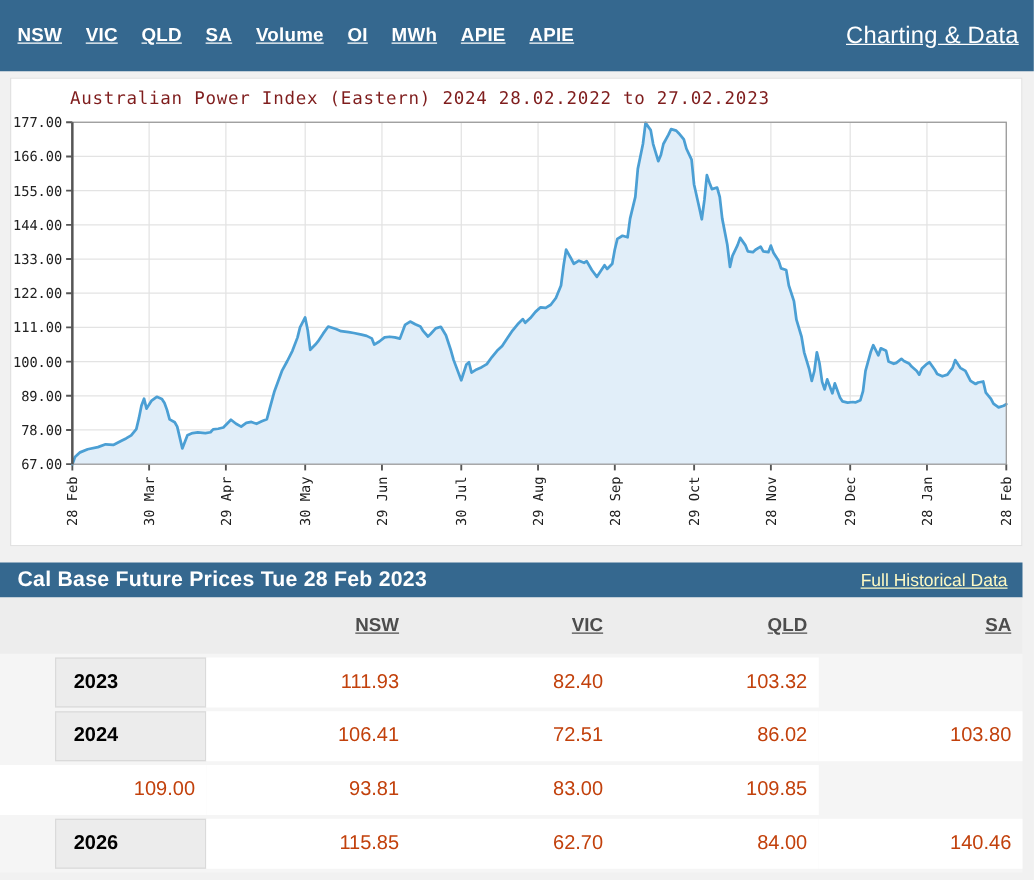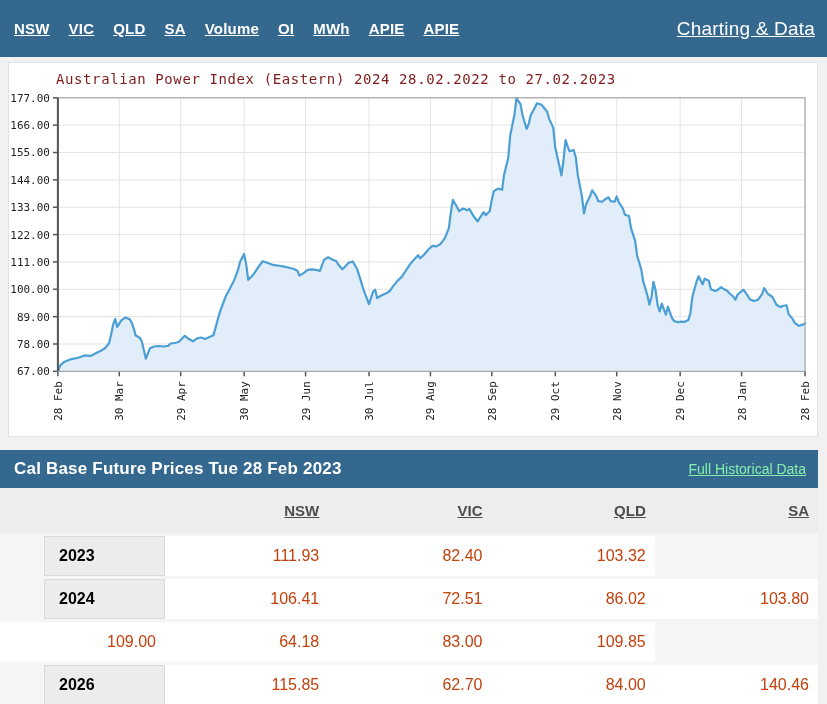--- a/index.html
+++ b/index.html
@@ -20,24 +20,24 @@
   .chart-panel { position:absolute; left:8px; top:62px; width:810px; height:375px;
                  background:#FFFFFF; border:1px solid #E2E2E2; }
   .chart-title { position:absolute; left:47px; top:8px;
                  font-family:"DejaVu Sans Mono", monospace;
                  font-size:14px; letter-spacing:.6px; color:#7f1d1d; white-space:nowrap; }
   #chart { position:absolute; left:0; top:0; width:100%; height:100%; }
   #chart text { font-family:"DejaVu Sans Mono", monospace; font-size:11px; fill:#222; }
 
   
   .price-table { position:absolute; left:0; top:450px; width:818px; background:#F5F5F5; }
-  .bar { height:38px; background:#35688F; display:flex; align-items:center;
+  .bar { height:28px; background:#35688F; display:flex; align-items:center;
          justify-content:space-between; padding:0 12px 0 14px; }
   .bar h2 { color:#FFFFFF; font-size:17px; font-weight:700; letter-spacing:.2px; }
-  .bar a { color:#86efac; font-size:14px; text-decoration:underline; cursor:pointer; }
+  .bar a { color:#fef9c3; font-size:14px; text-decoration:underline; cursor:pointer; }
   .trow { display:grid; grid-template-columns:165px 1fr 1fr 1fr 1fr; }
   .thead { height:45px; background:#EDEDED; margin-bottom:3px; }
   .thead .col { text-align:right; padding-right:9px; line-height:45px;
                 font-weight:700; font-size:15px; color:#4D4D4D;
                 text-decoration:underline; cursor:pointer; }
   .drow { height:40px; margin-bottom:3px; }
   .drow .label { background:#ECECEC; border:1px solid #DADADA;
                  font-weight:700; font-size:16px; color:#000;
                  padding-left:14px; line-height:38px;margin-left:44px; }
   .drow .val { background:#FFFFFF; text-align:right; padding-right:9px;
@@ -164,21 +164,21 @@
   </div>
   <div class="trow drow">
     <div class="label">2024</div>
     <div class="val">106.41</div>
     <div class="val">72.51</div>
     <div class="val">86.02</div>
     <div class="val">103.80</div>
   </div>
   <div class="trow drow">
     <div class="val">109.00</div>
-    <div class="val">64.18</div>
+    <div class="val">93.81</div>
     <div class="val">83.00</div>
     <div class="val">109.85</div>
   </div>
   <div class="trow drow">
     <div class="label">2026</div>
     <div class="val">115.85</div>
     <div class="val">62.70</div>
     <div class="val">84.00</div>
     <div class="val">140.46</div>
   </div>

